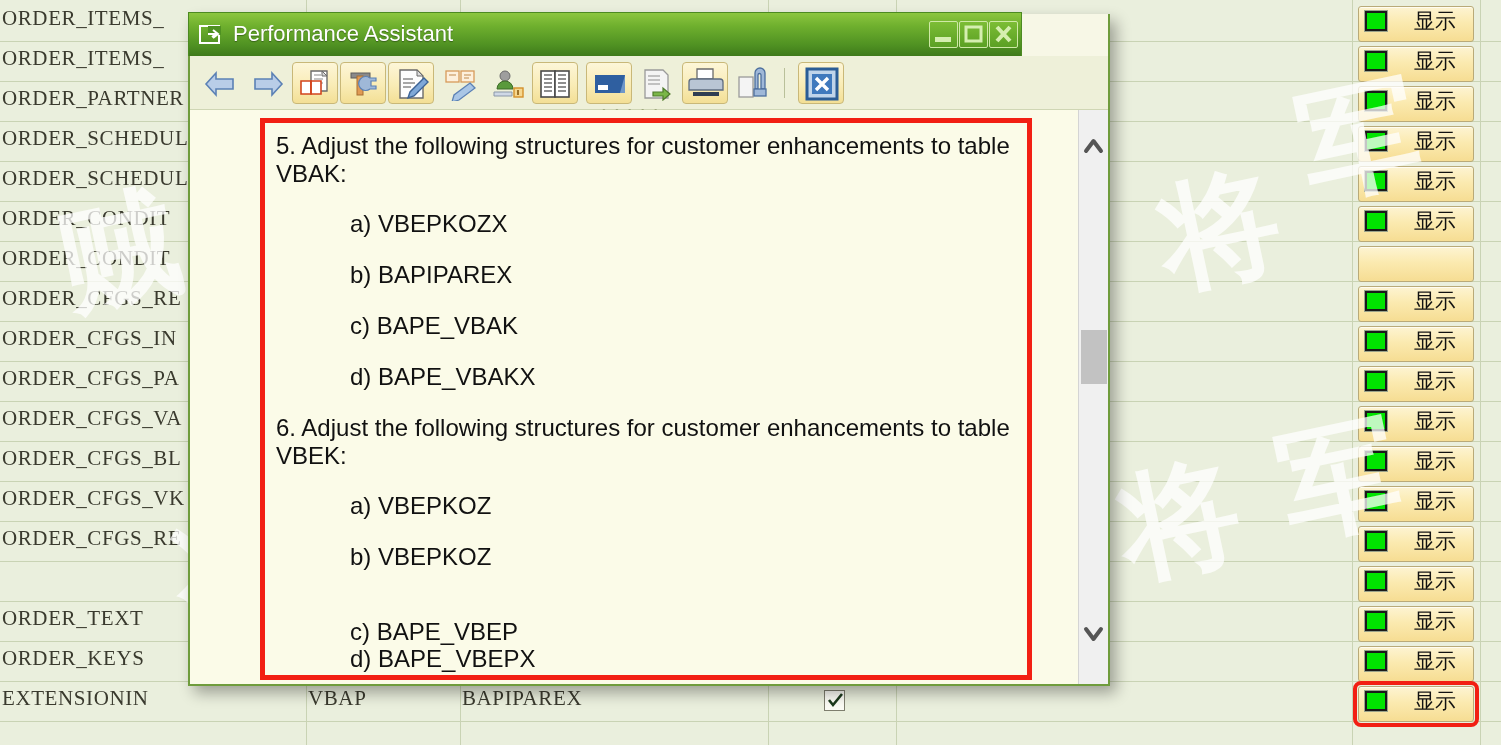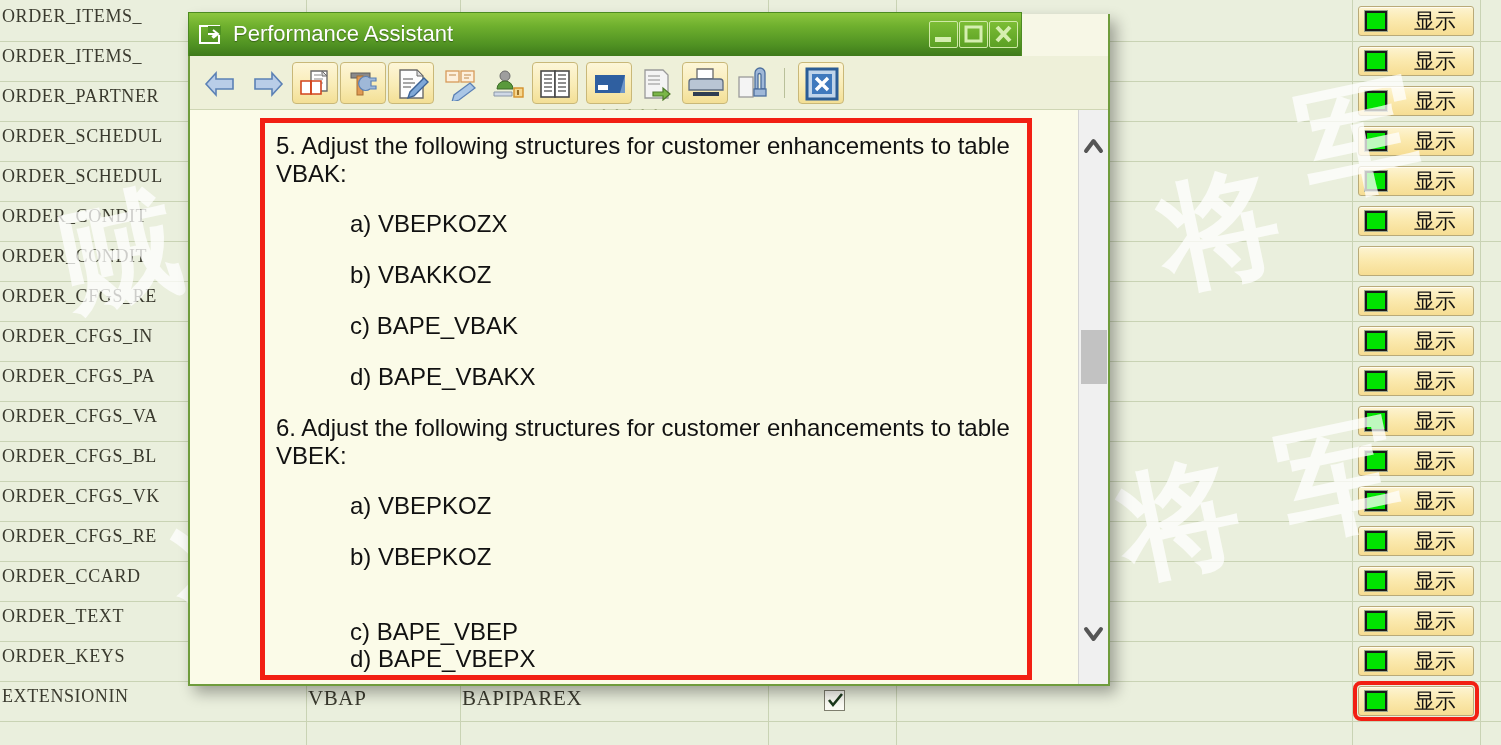--- a/index.html
+++ b/index.html
@@ -12,21 +12,21 @@
   
   #bg-table{position:absolute;left:0;top:0;width:1501px;height:745px;background:#eaefdd;}
   .bg-row{
     position:absolute;left:0;width:1501px;height:40px;
     border-bottom:1px solid #c9d3b4;
     box-sizing:border-box;
   }
   .bg-row .c-name{
     position:absolute;left:2px;top:4px;width:278px;
     font-family:"Liberation Serif", serif;
-    font-size:18px;letter-spacing:.6px;color:#3a3a2e;white-space:nowrap;overflow:hidden;
+    font-size:21px;letter-spacing:.6px;color:#3a3a2e;white-space:nowrap;overflow:hidden;
   }
   .bg-row .c-like{
     position:absolute;left:308px;top:4px;width:150px;
     font-family:"Liberation Serif", serif;
     font-size:21px;letter-spacing:.6px;color:#3a3a2e;white-space:nowrap;overflow:hidden;
   }
   .bg-row .c-type{
     position:absolute;left:462px;top:4px;width:300px;
     font-family:"Liberation Serif", serif;
     font-size:21px;letter-spacing:.6px;color:#3a3a2e;white-space:nowrap;overflow:hidden;
@@ -39,21 +39,21 @@
   .vline{position:absolute;top:0;width:1px;height:745px;background:#c9d3b4;}
 
   .chk-box{
     position:absolute;left:54px;top:8px;width:21px;height:21px;
     border:1px solid #7e7e6e;background:#fbfbf4;box-sizing:border-box;
   }
   .chk-box svg{position:absolute;left:2px;top:1px;}
 
   
   .show-btn{
-    position:absolute;left:1358px;top:4px;width:116px;height:30px;
+    position:absolute;left:1358px;top:4px;width:116px;height:36px;
     background:linear-gradient(to bottom,#fdf4d2 0%,#fbeab0 45%,#f6dd93 100%);
     border:1px solid #b9aa78;border-radius:3px;
     box-shadow:0 1px 0 rgba(255,255,255,.7) inset;
     box-sizing:border-box;
   }
   .show-btn .sq{
     position:absolute;left:6px;top:4px;width:22px;height:20px;
     background:#00e400;border:2px solid #1a1a1a;box-sizing:border-box;
     box-shadow:0 0 0 1px #9aa38c;
   }
@@ -256,21 +256,20 @@
       <div class="bg-row" style="top: 522px;">
         <div class="c-name">ORDER_CFGS_RE</div>
         <div class="c-chk"></div>
         <div class="c-desc">rence Item / Instance</div>
         <div class="show-btn">
           <span class="sq"></span>
           <span class="lbl">显示</span>
         </div>
       </div>
       <div class="bg-row" style="top: 562px;">
-        <div class="c-name">ORDER_CCARD</div>
         <div class="c-chk"></div>
         <div class="show-btn">
           <span class="sq"></span>
           <span class="lbl">显示</span>
         </div>
       </div>
       <div class="bg-row" style="top: 602px;">
         <div class="c-name">ORDER_TEXT</div>
         <div class="c-chk"></div>
         <div class="show-btn">
@@ -458,21 +457,21 @@
     </div>
 
     <div id="tb-dots">• • • • •</div>
   </div>
 
   <div id="content">
     <div id="redbox"></div>
 
     <div class="txt para" style="top:22px;">5. Adjust the following structures for customer enhancements to table VBAK:</div>
     <div class="txt item" style="top:100px;">a) VBEPKOZX</div>
-    <div class="txt item" style="top:151px;">b) VBAKKOZ</div>
+    <div class="txt item" style="top:151px;">b) BAPIPAREX</div>
     <div class="txt item" style="top:202px;">c) BAPE_VBAK</div>
     <div class="txt item" style="top:253px;">d) BAPE_VBAKX</div>
 
     <div class="txt para" style="top:304px;">6. Adjust the following structures for customer enhancements to table VBEK:</div>
     <div class="txt item" style="top:382px;">a) VBEPKOZ</div>
     <div class="txt item" style="top:433px;">b) VBEPKOZ</div>
     <div class="txt item" style="top:484px;margin-top:24px;">c) BAPE_VBEP</div>
     <div class="txt item" style="top:535px;">d) BAPE_VBEPX</div>
   </div>
 

